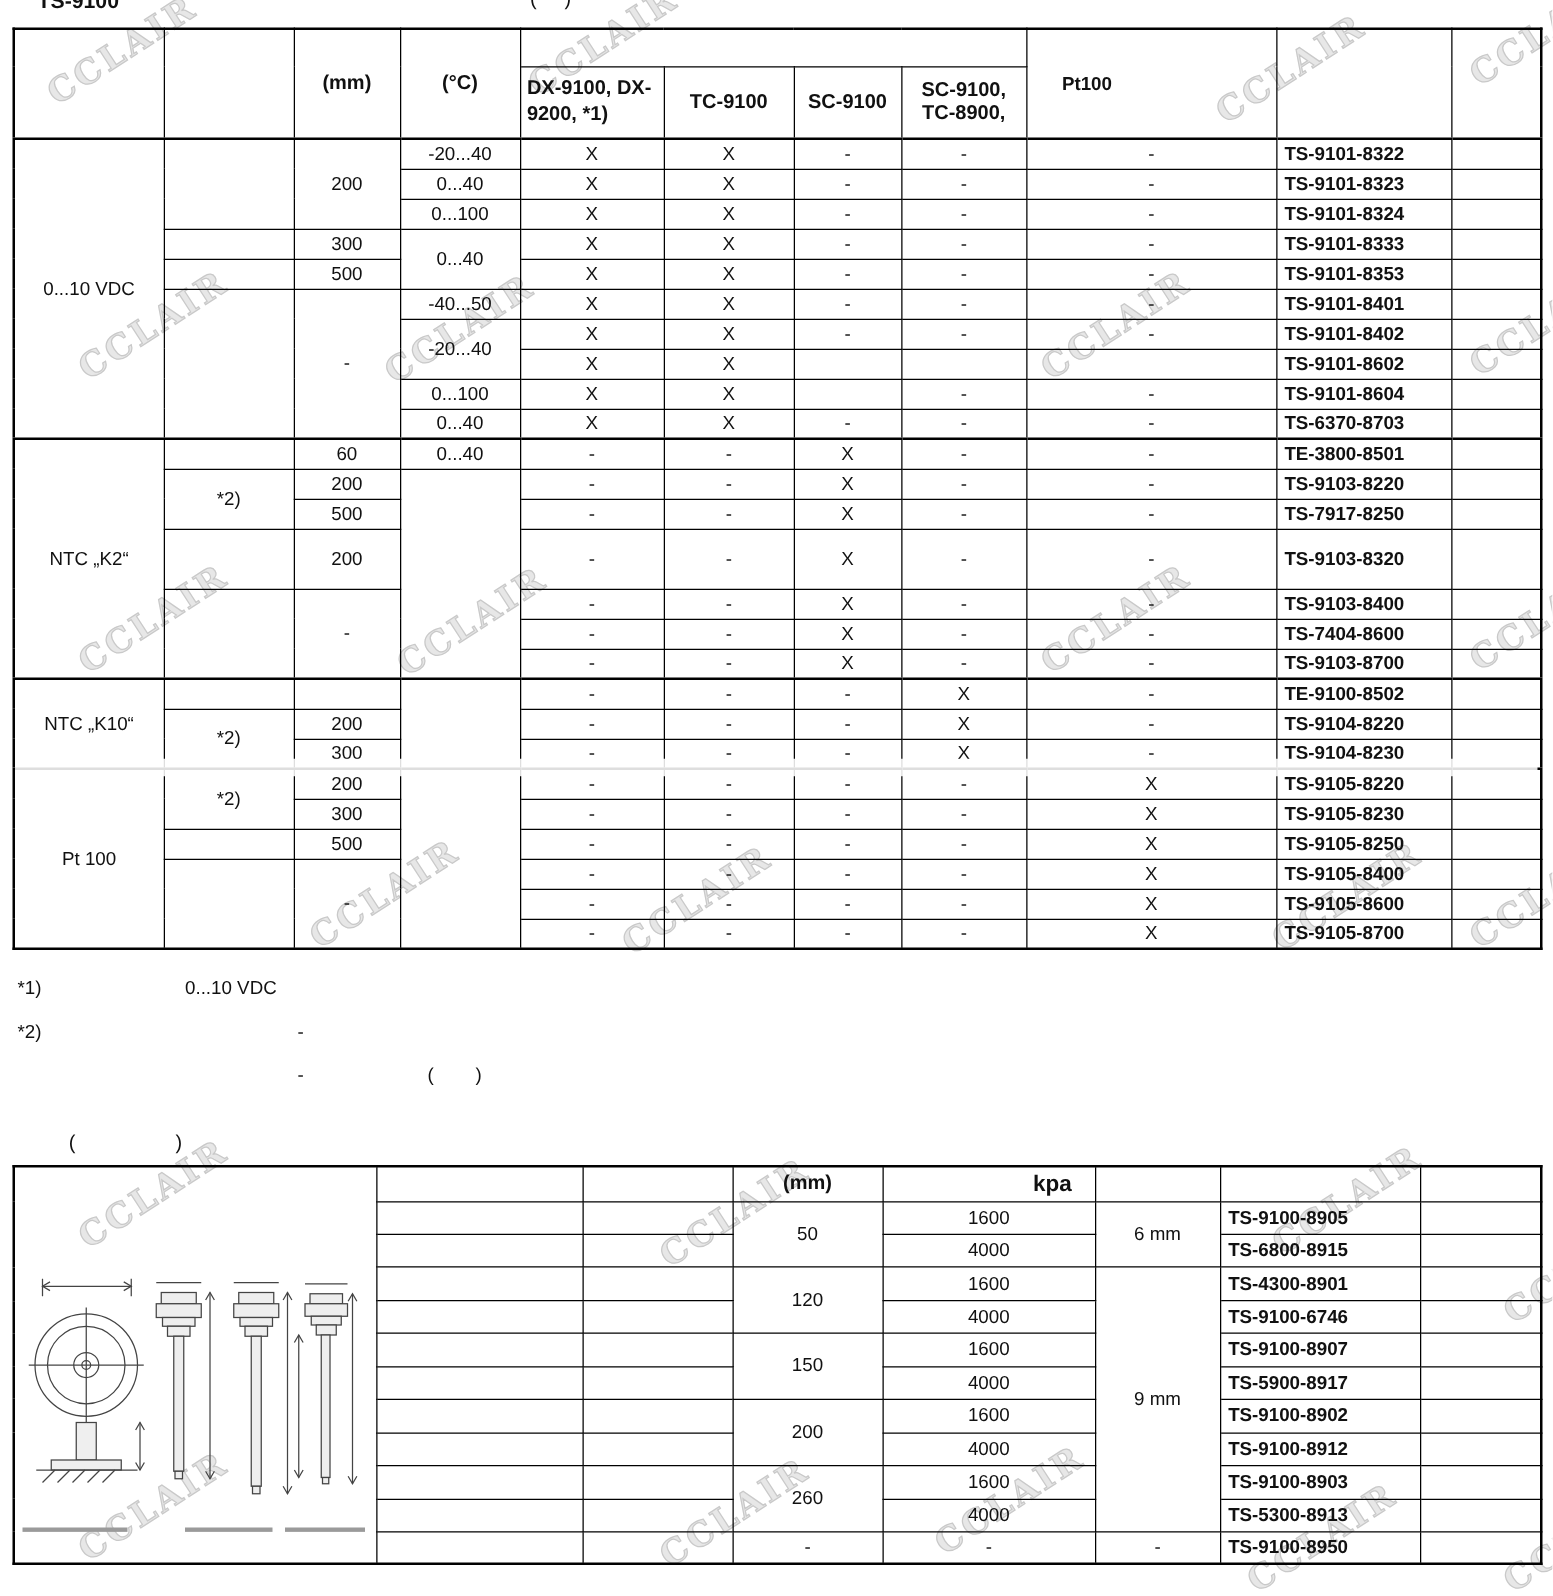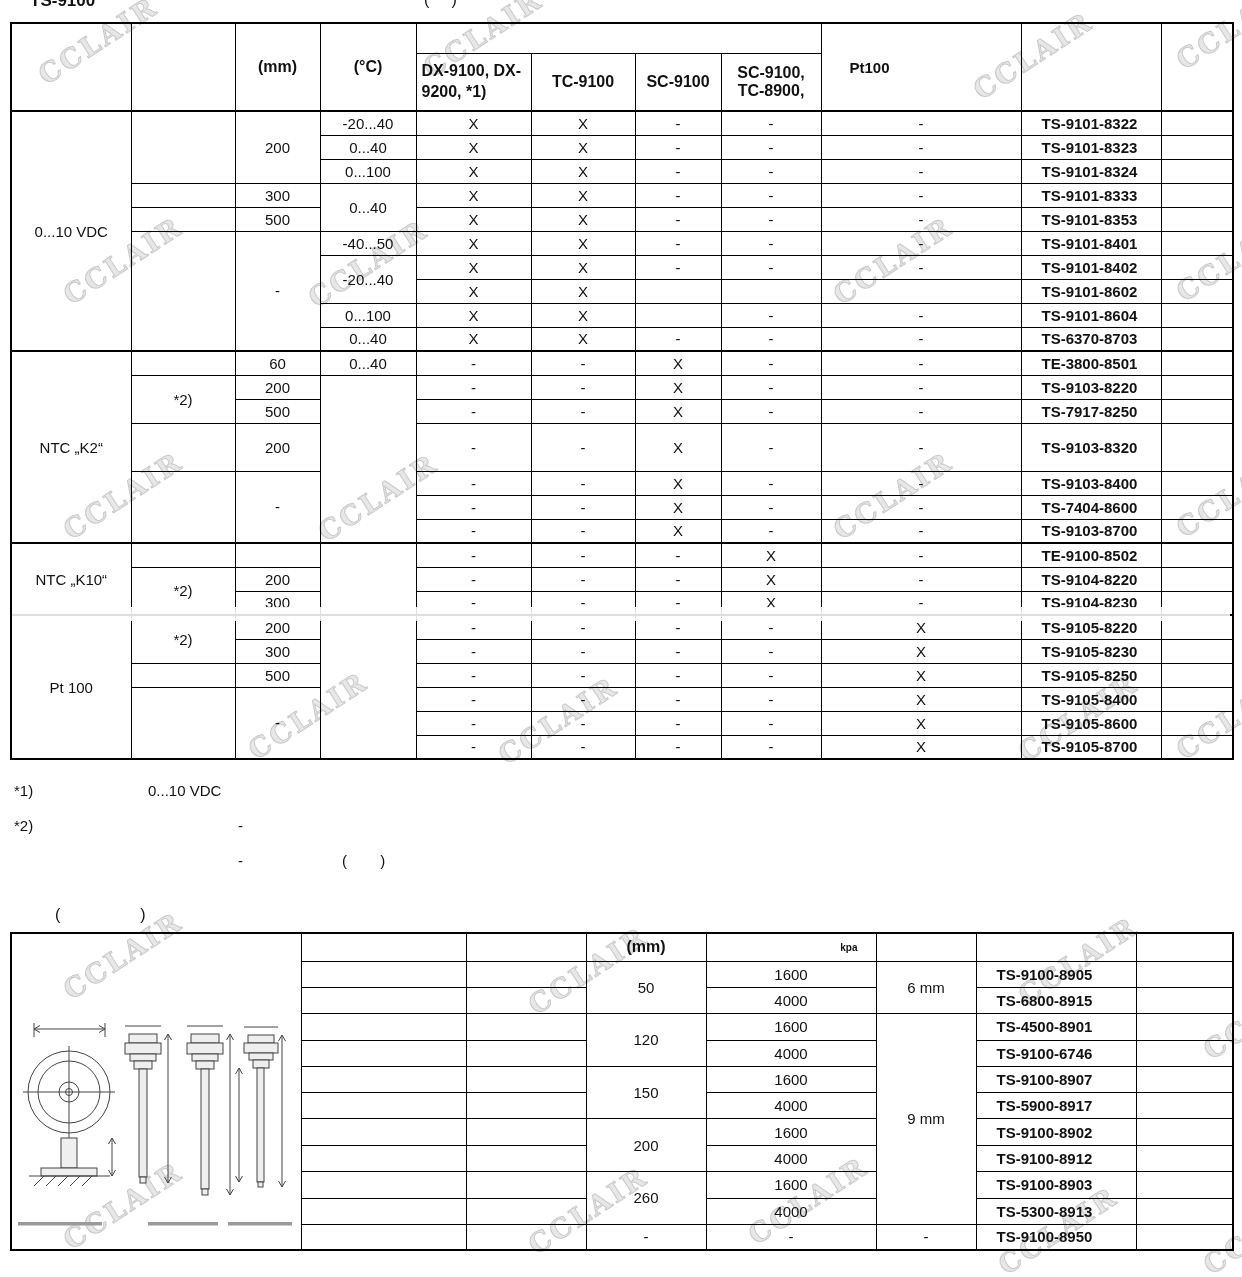--- a/index.html
+++ b/index.html
@@ -23,25 +23,25 @@
   #table1 tr { height:24px; }
   #table1 tr.hdr1 { height:30px; }
   #table1 tr.hdr2 { height:58px; }
   #table1 tr.tall { height:48px; }
   tr.sect td { border-top:2px solid #000; }
 
   #table2 { width:1222px; }
   #table2 tr { height:26px; }
   #table2 tr.hdr-row { height:28px; }
 
-  td.model { font-weight:bold; text-align:left; padding-left:20px; }
+  td.model { font-weight:bold; text-align:left; padding-left:6px; }
   td.hdr { font-weight:bold; font-size:16px; }
   td.dx { text-align:left; padding:0 5px; line-height:1.3; }
   td.pt { text-align:left; padding-left:28px; font-size:15px; }
-  td.kpah { text-align:right; padding-right:18px; font-size:10px; }
+  td.kpah { text-align:right; padding-right:18px; font-size:18px; }
   td.sig { font-size:15px; }
   td.draw { padding:0; vertical-align:top; }
 
   .footnotes { position:relative; height:112px; margin-top:10px; z-index:2; }
   .fn { position:absolute; font-size:15px; white-space:pre; }
   .fn-m1 { left:14px; top:12px; }
   .fn-t1 { left:148px; top:12px; }
   .fn-m2 { left:14px; top:47px; }
   .fn-t2 { left:238px; top:47px; }
   .fn-t3a { left:238px; top:82px; }
@@ -534,21 +534,21 @@
           <td>4000</td>
           <td class="model">TS-6800-8915</td>
           <td></td>
         </tr>
         <tr>
           <td></td>
           <td></td>
           <td rowspan="2">120</td>
           <td>1600</td>
           <td rowspan="8">9 mm</td>
-          <td class="model">TS-4500-8901</td>
+          <td class="model">TS-4300-8901</td>
           <td></td>
         </tr>
         <tr>
           <td></td>
           <td></td>
           <td>4000</td>
           <td class="model">TS-9100-6746</td>
           <td></td>
         </tr>
         <tr>

